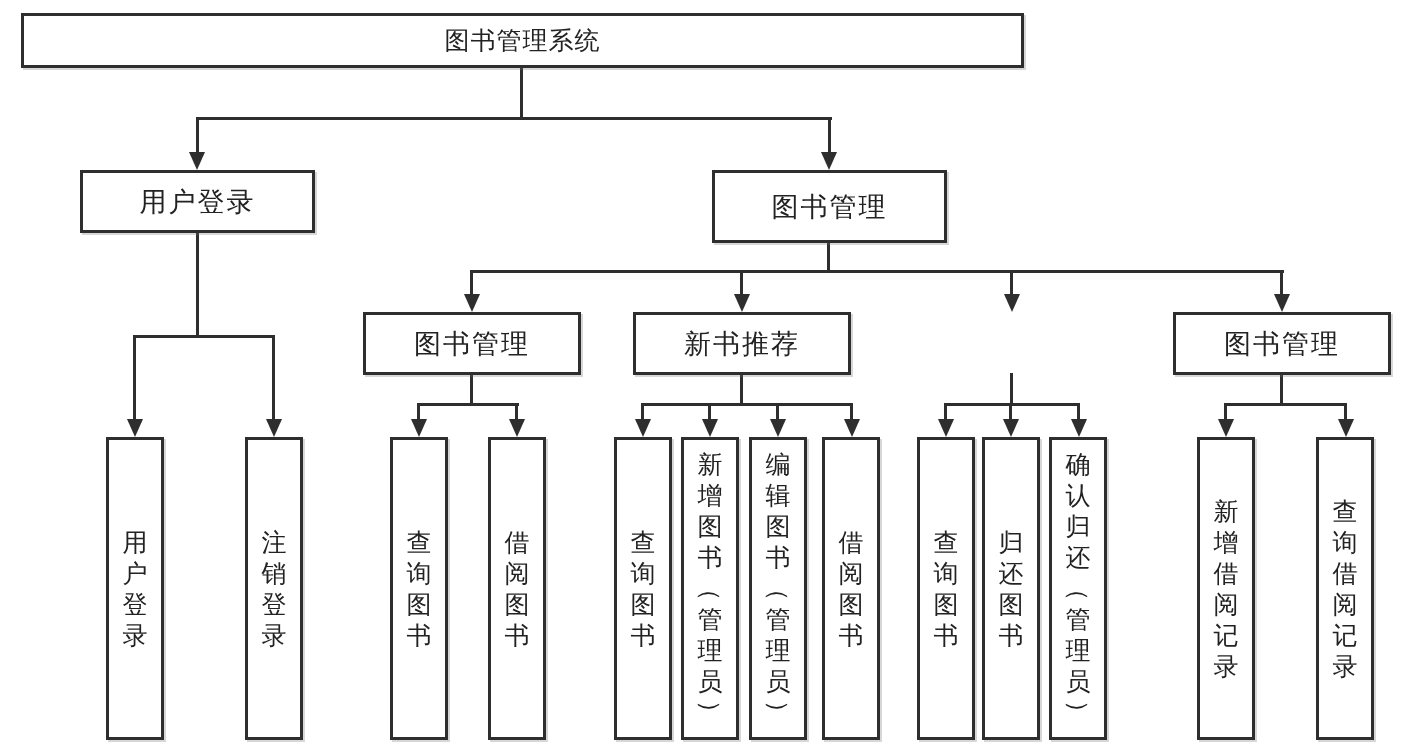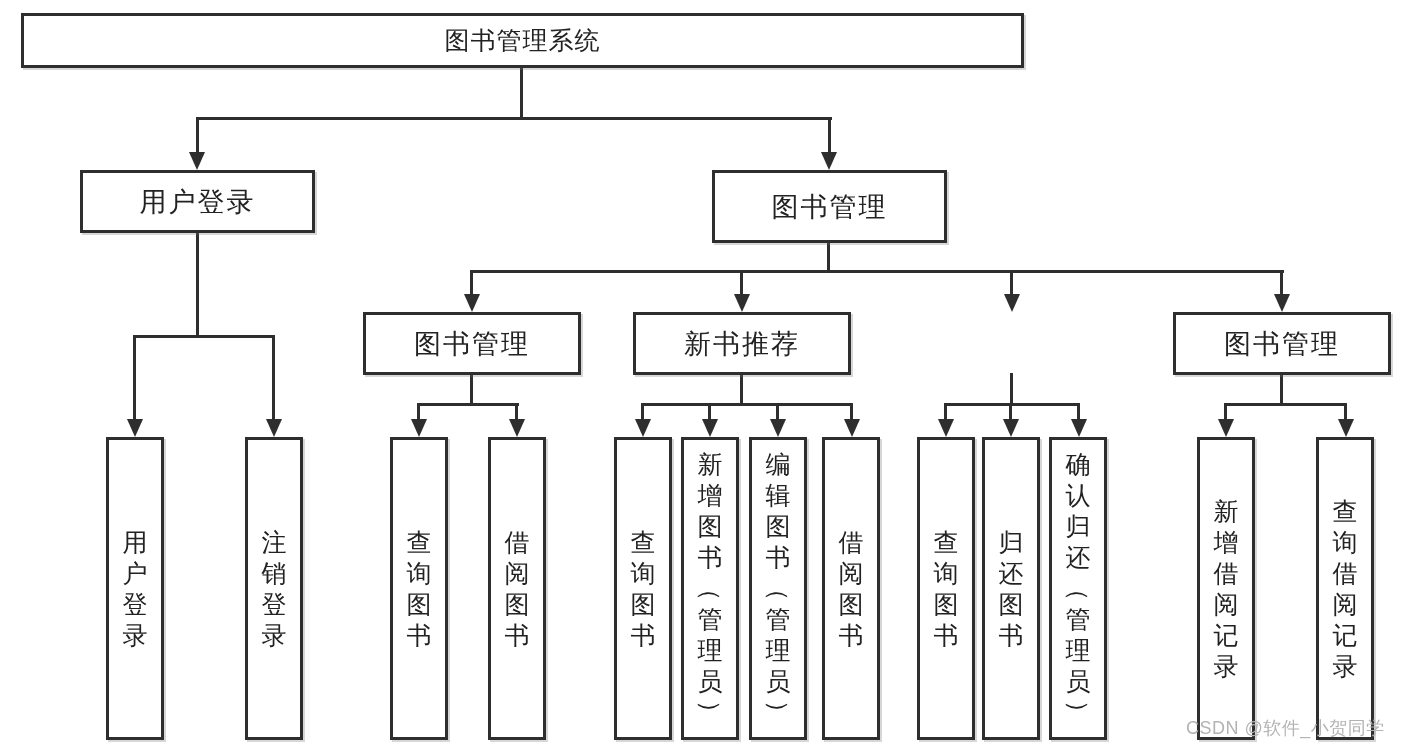--- a/index.html
+++ b/index.html
@@ -199,15 +199,14 @@
     </div>
   <div class="node v" style="left:1316px;top:437px;width:58px;height:303px">
       <span>查</span>
       <span>询</span>
       <span>借</span>
       <span>阅</span>
       <span>记</span>
       <span>录</span>
     </div>
 
-  <div class="watermark">CSDN @软件_小贺同学</div>
 
 </div>
 
 </body></html>

